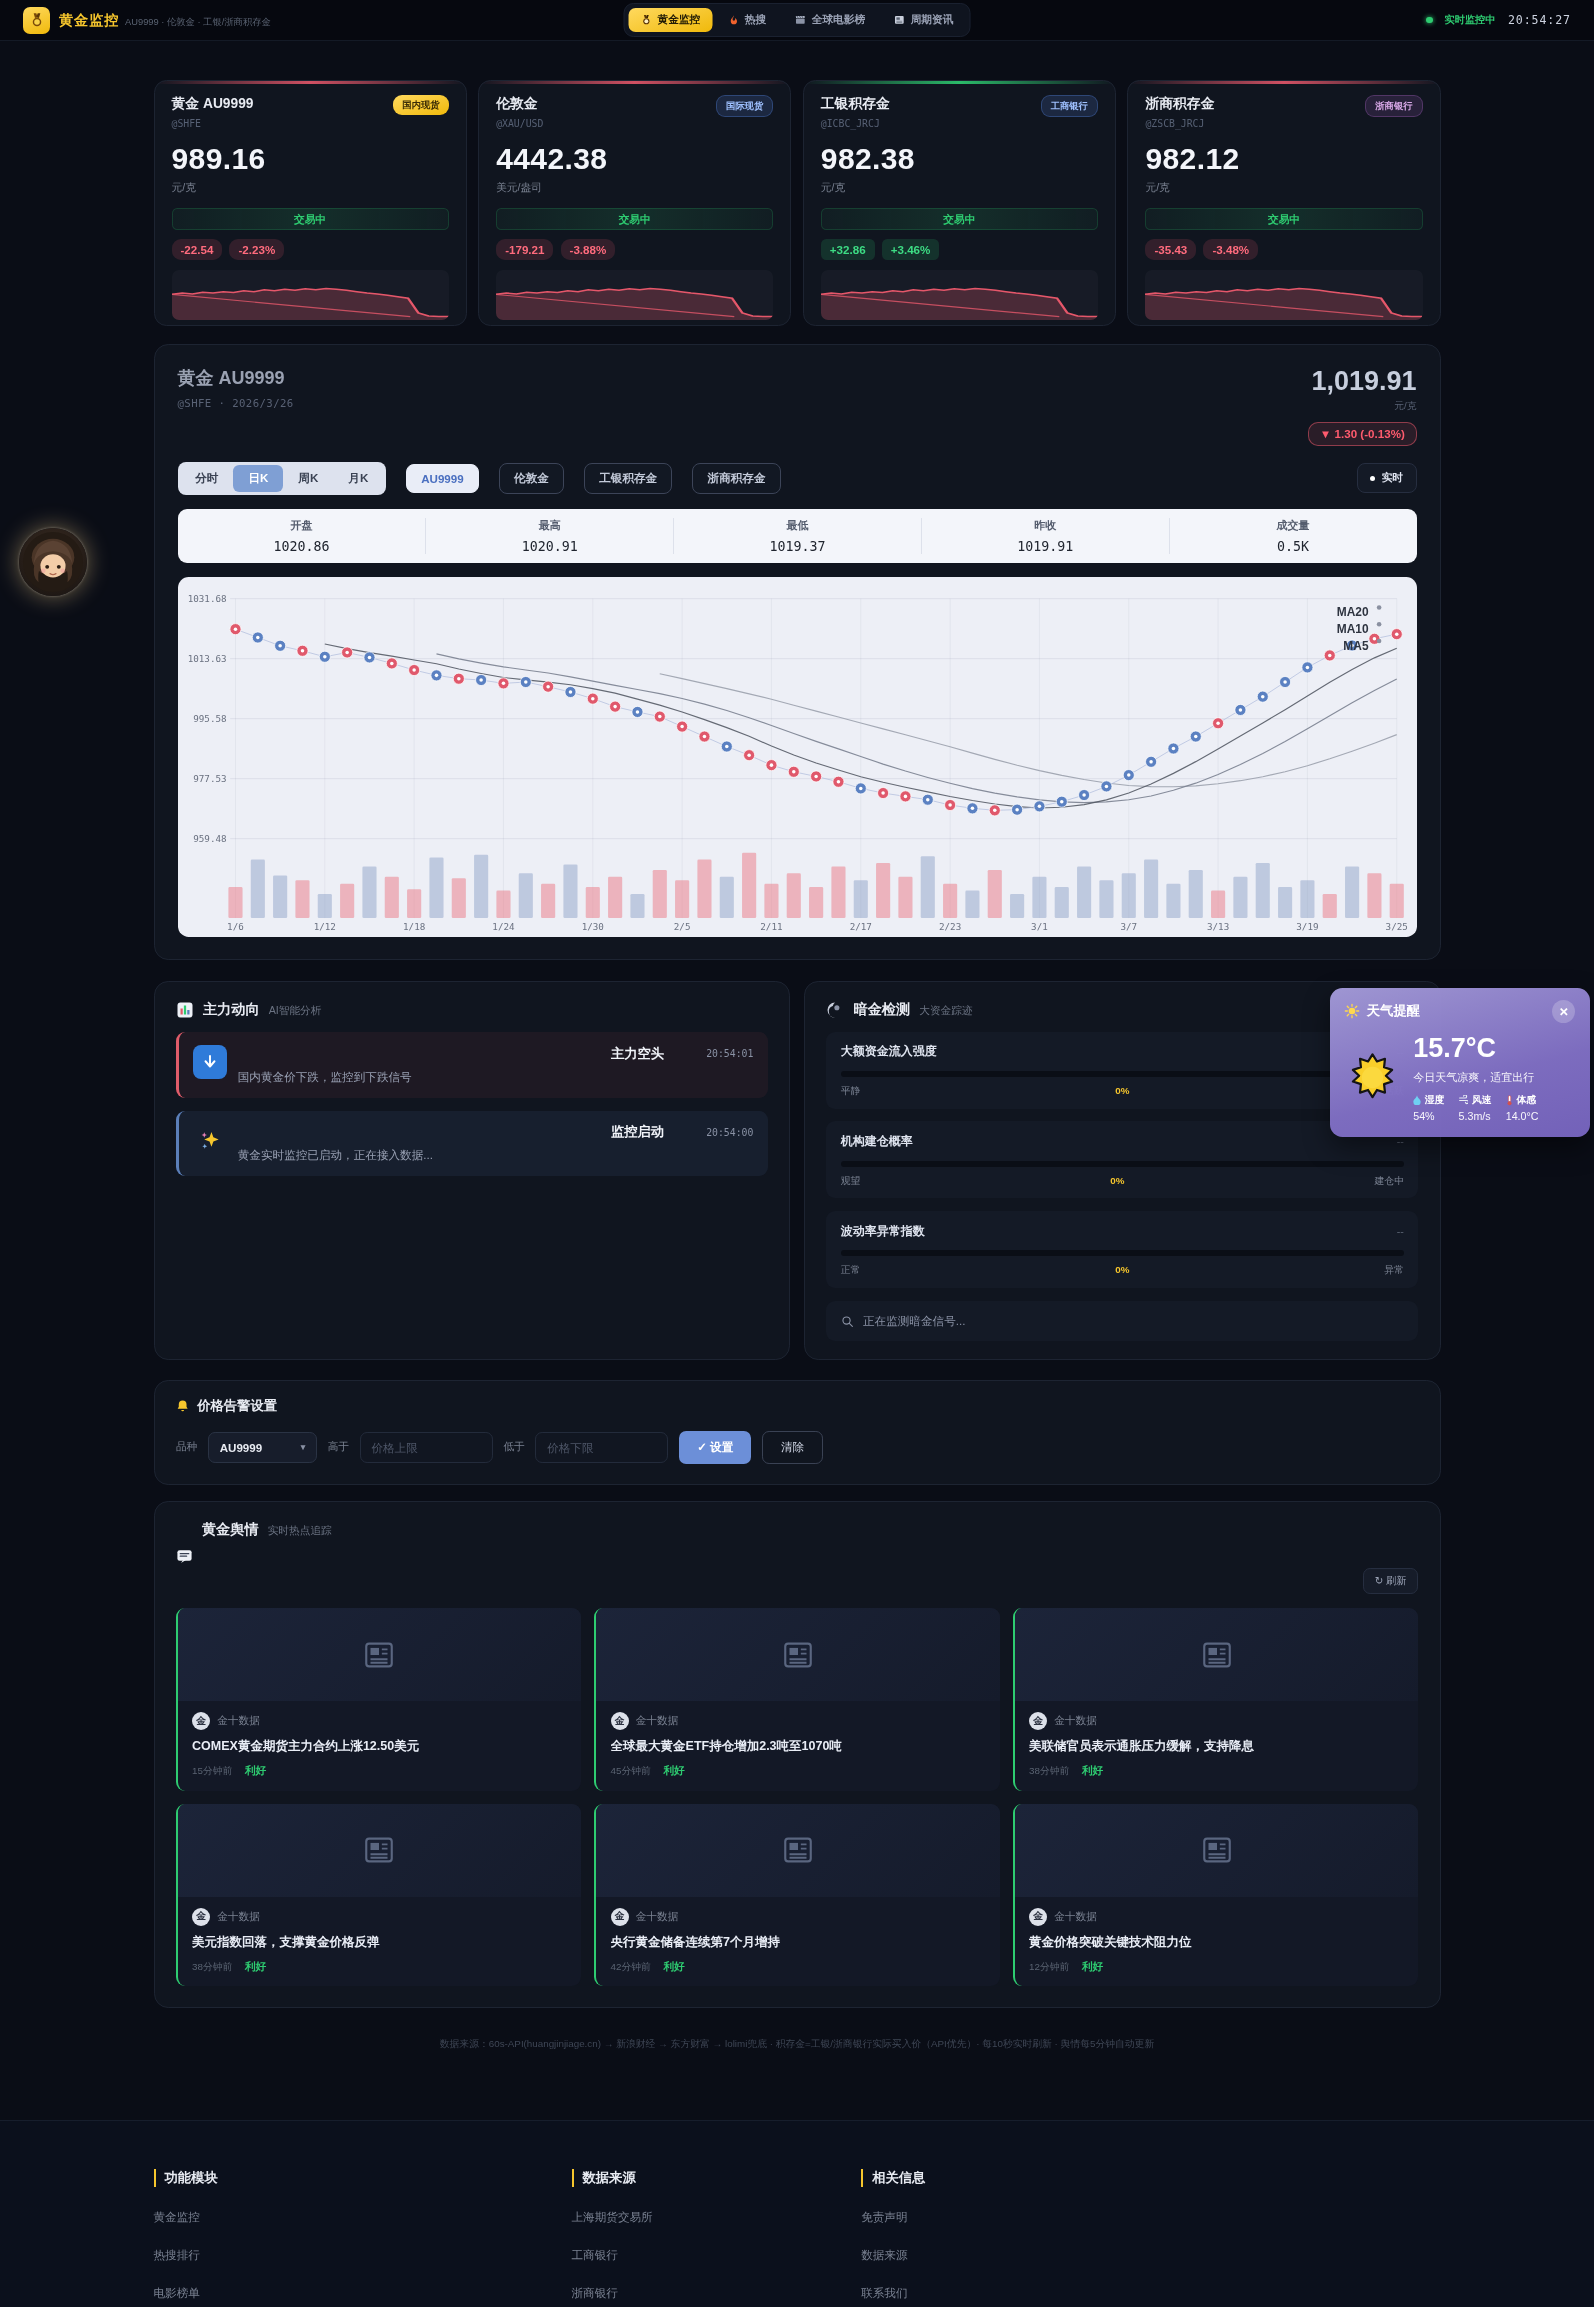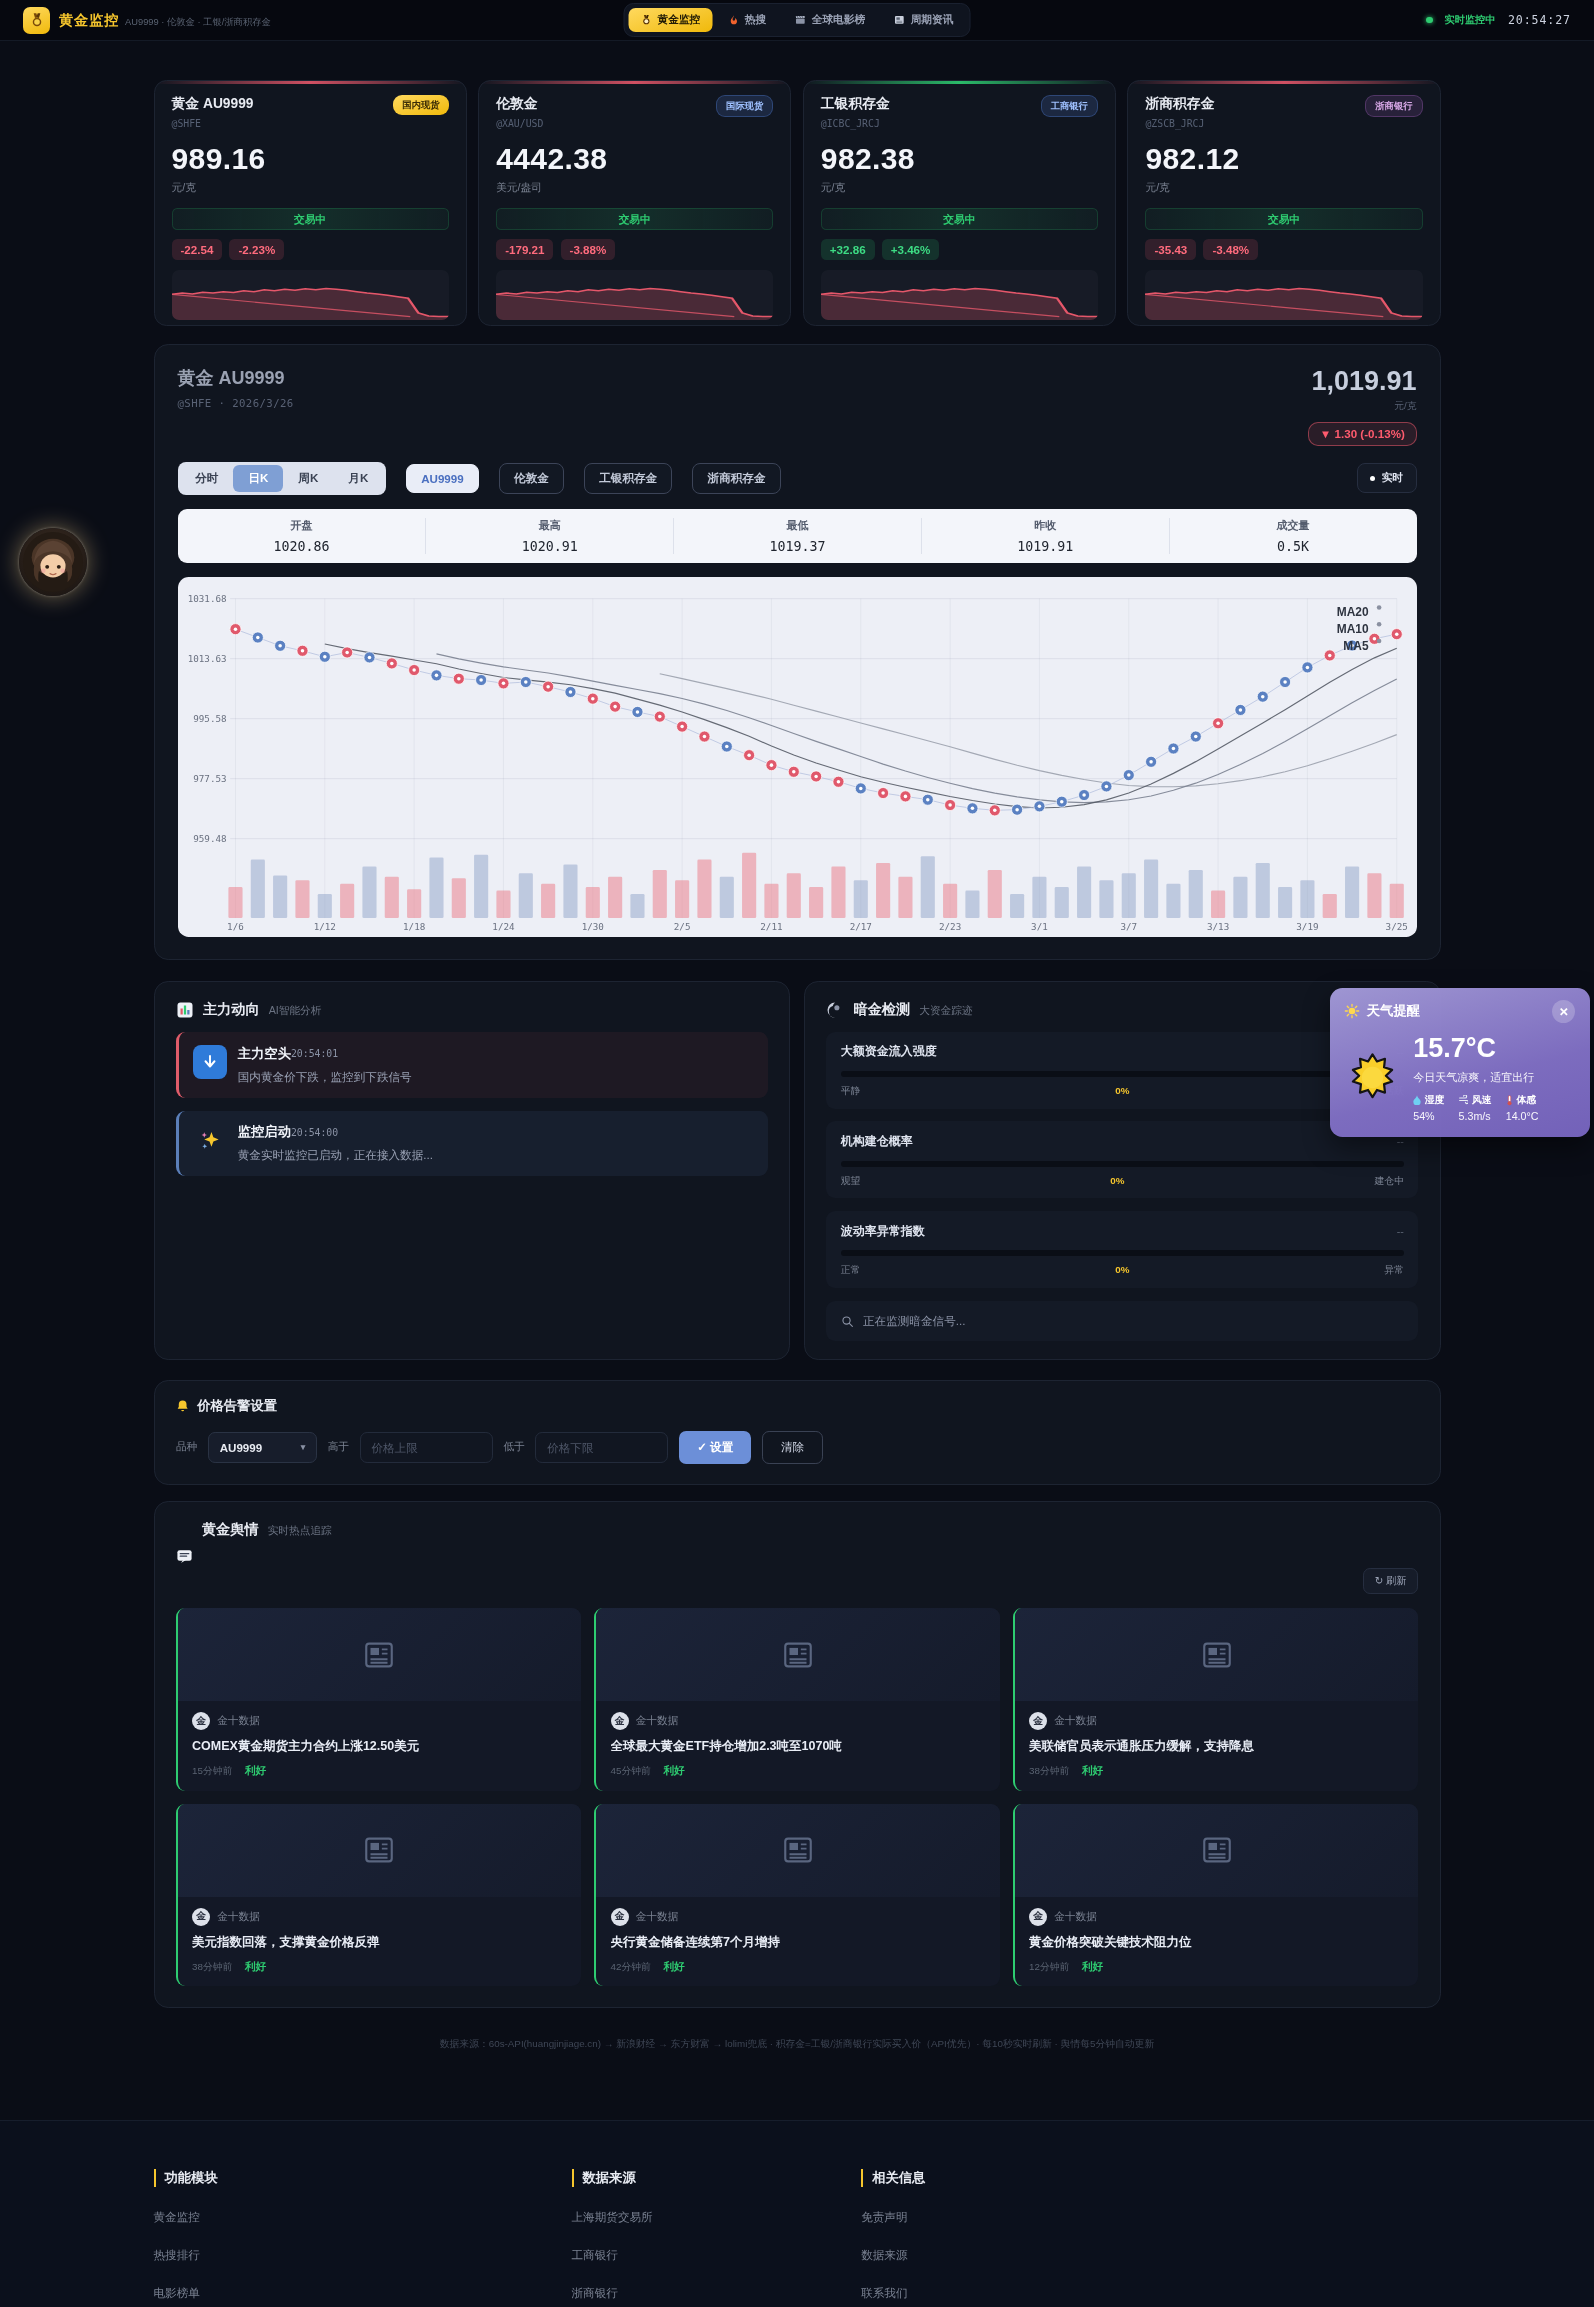--- a/index.html
+++ b/index.html
@@ -44,21 +44,21 @@
   .badge.yellow{ color:#3b2c05; background:linear-gradient(160deg,#ffd95e,#f0b90b);}
   .badge.blue{ color:#9fc1ff; background:rgba(84,130,220,.18); border:0.9px solid rgba(84,130,220,.35);}
   .badge.purple{ color:#d9a9e8; background:rgba(170,100,200,.16); border:0.9px solid rgba(170,100,200,.32);}
   .sc-price{ font-size:30px; font-weight:800; color:#f3f5fa; margin-top:13.3px; letter-spacing:0.4px;}
   .sc-unit{ font-size:10.7px; color:#7a8292; margin-top:5.3px;}
   .session{ margin-top:13.3px; height:22px; line-height:21.4px; text-align:center; border-radius:5.3px;
     background:linear-gradient(90deg, rgba(46,204,113,.05), rgba(46,204,113,.14), rgba(46,204,113,.05));
     border:0.9px solid rgba(46,204,113,.18); color:#2ecc71; font-size:10.7px; font-weight:700;}
   .sc-changes{ display:flex; gap:7.1px; margin-top:9px;}
   .chip{ padding:3.6px 9px; border-radius:5.3px; font-size:11.6px; font-weight:800;}
-  .chip.down{ background:rgba(229,87,106,.16); color:#ff6b7d;}
+  .chip.down{ background:rgba(229,87,106,.16); color:#ff6b7d;border-radius:9px;}
   .chip.up{ background:rgba(46,204,113,.16); color:#3ddc84;}
   .spark-wrap{ margin-top:10.7px; height:50px; background:rgba(148,163,184,.05); border-radius:7.1px; overflow:hidden;}
   .spark-wrap svg{ display:block; width:100%; height:100%;}
 
   
   .card{ background:#10151f; border:0.9px solid #1d2432; border-radius:14.2px;}
   .main-card{ margin-top:18px; padding:21.4px 23px;}
   .mc-head{ display:flex; justify-content:space-between;}
   .mc-title{ font-size:18px; font-weight:800; color:#9aa1b2;}
   .mc-sub{ font-size:10.7px; color:#596275; margin-top:7.1px; letter-spacing:0.4px;}
@@ -94,21 +94,21 @@
   .panel-head{ display:flex; align-items:baseline; gap:9px;}
   .panel-ico{ align-self:center; display:flex;}
   .panel-title{ font-size:14.2px; font-weight:800; color:#e8ebf2;}
   .panel-sub{ font-size:10.7px; color:#6b7383;}
   .ai-item{ display:flex; gap:10.7px; margin-top:13.3px; padding:12.5px 14.2px; border-radius:9px; align-items:flex-start;}
   .ai-item.red{ background:rgba(229,87,106,.07); border-left:3.6px solid #e05c6a;}
   .ai-item.blue{ background:rgba(91,127,185,.10); border-left:3.6px solid #5b7fb9;}
   .ai-ico{ width:34px; height:34px; border-radius:8px; display:flex; align-items:center; justify-content:center; flex:none;}
   .ai-ico.blue-sq{ background:#2f7bd9;}
   .ai-body{ flex:1;}
-  .ai-title-row{ display:flex; justify-content:flex-start; align-items:center;}
+  .ai-title-row{ display:flex; justify-content:flex-end; align-items:center;gap:42px;}
   .ai-title{ font-size:13.3px; font-weight:800; color:#f0f3f9;}
   .ai-time{ font-size:9.8px; color:#8a92a5; font-family:"DejaVu Sans Mono",monospace;}
   .ai-desc{ font-size:11.6px; color:#9aa2b5; margin-top:7.1px;}
   .metric{ margin-top:12.5px; background:#141a26; border-radius:9px; padding:11.6px 14.2px 10.7px;}
   .metric-top{ display:flex; justify-content:space-between; align-items:center;}
   .metric-label{ font-size:12px; font-weight:800; color:#dfe4ef;}
   .metric-corner{ font-size:10.7px; color:#5a6372;}
   .metric-bar{ margin-top:10.7px; height:6.2px; background:#0a0e16; border-radius:3.6px; overflow:hidden;}
   .metric-fill{ height:100%; width:0%; background:#f6c62d;}
   .metric-row{ display:flex; justify-content:space-between; margin-top:8px; font-size:9.8px; color:#7a8292;}

